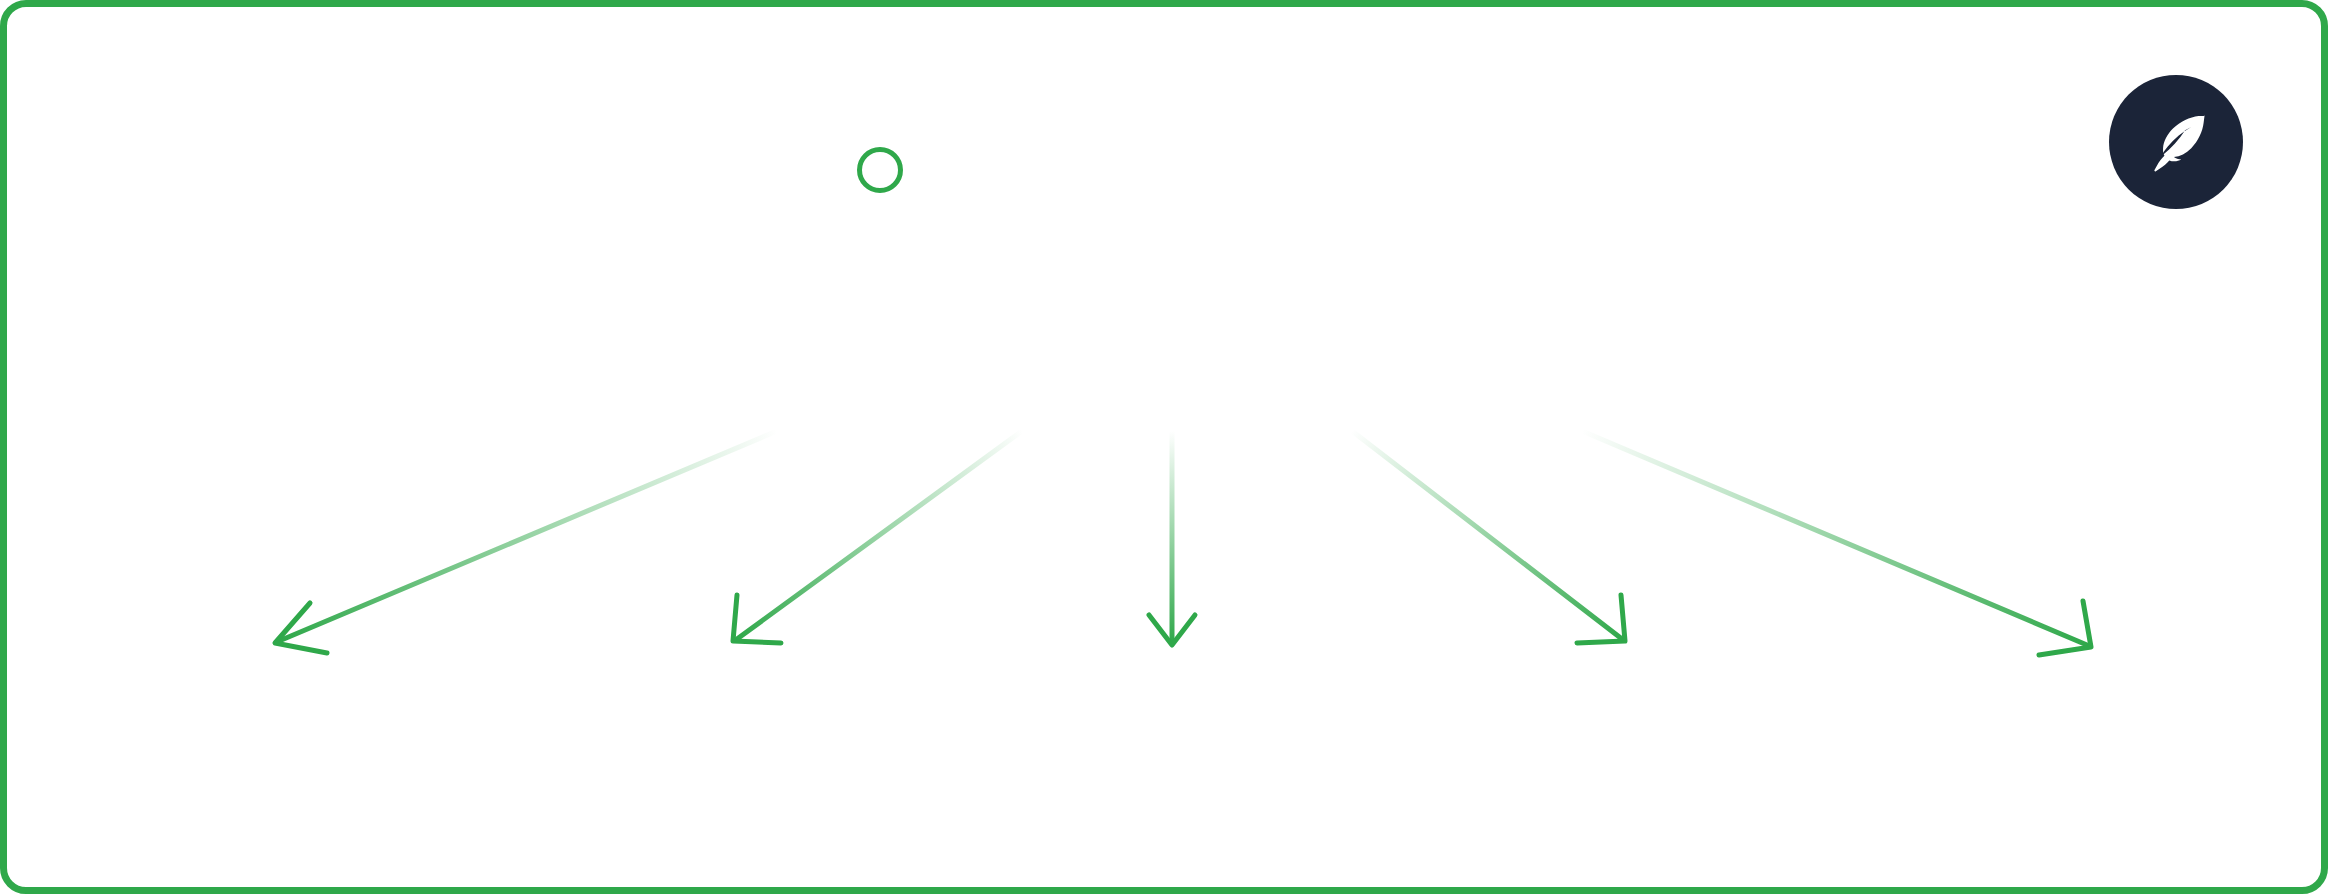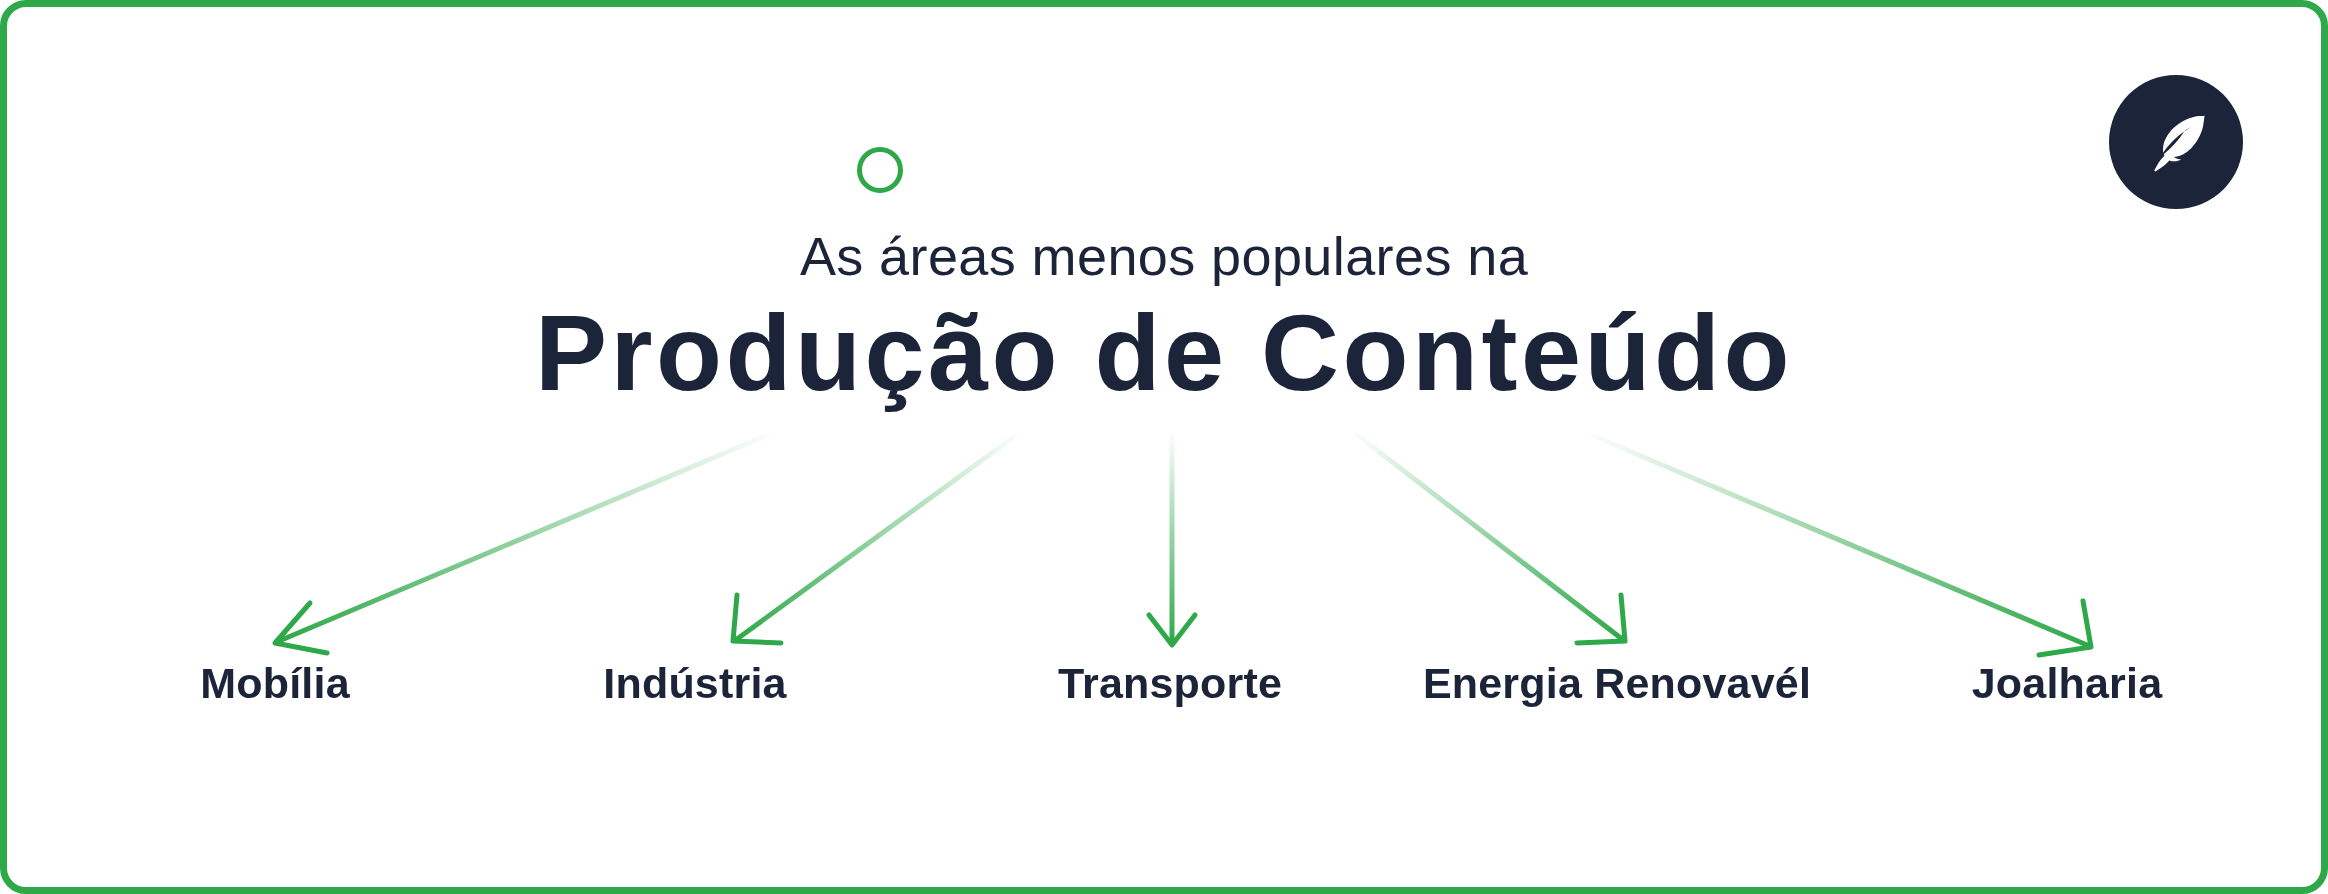--- a/index.html
+++ b/index.html
@@ -118,24 +118,20 @@
     <span>
       <svg width="74" height="74" viewBox="0 0 64 64" aria-hidden="true">
         <path d="M51.5 9.5C44 10.4 35.6 14.2 29.6 20.2c-5.4 5.4-8.4 11.4-8.8 17.2-.2 2.6.3 4.8 1.2 6.5l-1.9 1.9c-1.3 1.3-2.4 2.8-3.3 4.4l-3.4 6.1c-.4.8.5 1.6 1.2 1.1l5.7-3.9c1.6-1.1 3-2.4 4.3-3.8l1.6-1.8c1.3.5 2.8.8 4.4.8 2.1 0 4.1-.5 6-1.5-2.6-.2-4.8-1-6.4-2.2 5.3-.6 10.5-3.2 15-7.7 6-6 9.8-14.4 10.7-21.9l.8-6.4-.8.5z" fill="#ffffff"></path>
         <path d="M45.2 19.1c-7.6 4.1-14.5 9.8-20.3 16.8-1.9 2.3-3.6 4.7-5.1 7.2l-.9 1.5 1.4-1.1c7.6-6.1 14.2-13.4 19.6-21.6l5.3-2.8z" fill="#1b2438"></path>
       </svg>
     </span>
   </div>
 
   <div class="accent-circle"></div>
 
-  <div class="heading-block">
-    <span class="eyebrow">As áreas menos populares na</span>
-    <span class="headline">Produção de Conteúdo</span>
-  </div>
 
   <svg class="arrows-layer" viewBox="0 0 2328 894" width="2328" height="894" aria-hidden="true">
     <defs>
       <linearGradient id="gradA" gradientUnits="userSpaceOnUse" x1="770" y1="424" x2="272" y2="634">
         <stop offset="0" stop-color="#2fa84a" stop-opacity="0"></stop>
         <stop offset="0.35" stop-color="#2fa84a" stop-opacity="0.35"></stop>
         <stop offset="1" stop-color="#2fa84a" stop-opacity="1"></stop>
       </linearGradient>
       <linearGradient id="gradB" gradientUnits="userSpaceOnUse" x1="1015" y1="424" x2="730" y2="632">
         <stop offset="0" stop-color="#2fa84a" stop-opacity="0"></stop>
@@ -176,21 +172,14 @@
         <line x1="1345" y1="424" x2="1615" y2="632" stroke="url(#gradD)"></line>
         <polyline points="1570,636 1618,634 1614,588" stroke="#2fa84a"></polyline>
       </g>
       <g>
         <line x1="1575" y1="424" x2="2080" y2="638" stroke="url(#gradE)"></line>
         <polyline points="2032,648 2084,640 2076,594" stroke="#2fa84a"></polyline>
       </g>
     </g>
   </svg>
 
-  <div class="labels-row">
-    <div class="cat-label" style="left:268px">Mobília</div>
-    <div class="cat-label" style="left:688px">Indústria</div>
-    <div class="cat-label" style="left:1163px">Transporte</div>
-    <div class="cat-label" style="left:1610px">Energia Renovavél</div>
-    <div class="cat-label" style="left:2060px">Joalharia</div>
-  </div>
 
 </div>
 
 </body></html>

